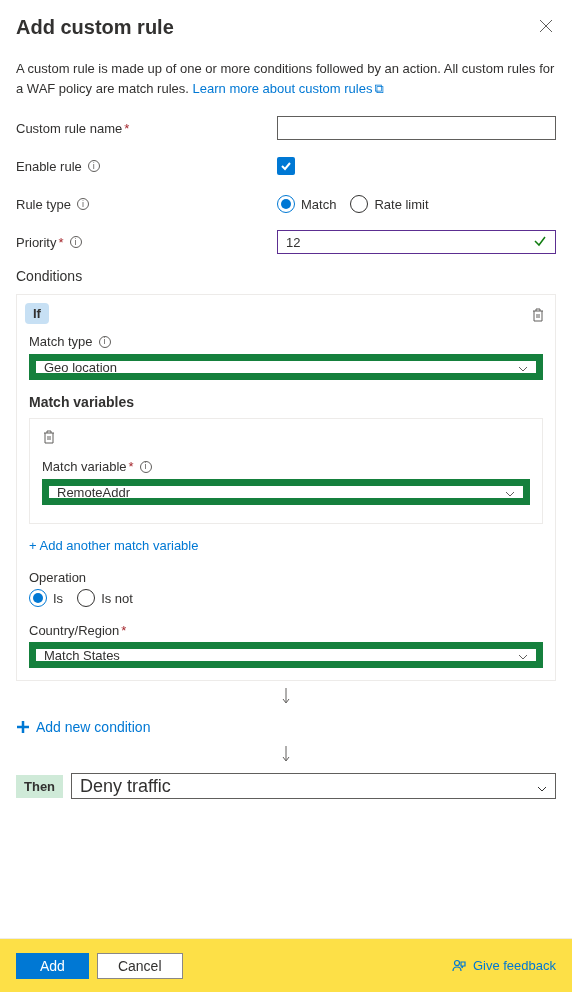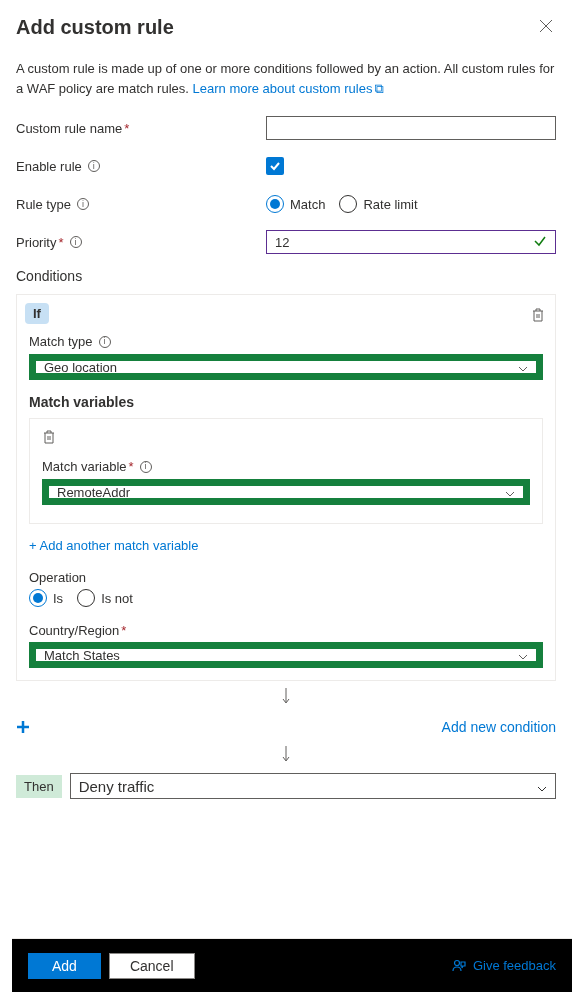--- a/index.html
+++ b/index.html
@@ -8,21 +8,21 @@
     .header { display: flex; justify-content: space-between; align-items: flex-start; margin-bottom: 20px; }
     .title { font-size: 20px; font-weight: 600; color: #323130; }
     .close-btn { width: 20px; height: 20px; display: flex; align-items: center; justify-content: center; cursor: pointer; color: #605e5c; }
     .intro { font-size: 13px; color: #323130; line-height: 1.5; margin-bottom: 18px; }
     .link { color: #0078d4; cursor: pointer; }
     .link .ext-icon { margin-left: 2px; }
     .form-row { display: flex; align-items: center; margin-bottom: 14px; min-height: 24px; }
     .label-col { width: 250px; display: flex; align-items: center; font-size: 13px; color: #323130; }
     .required { color: #a4262c; margin-left: 2px; }
     .info-icon { width: 12px; height: 12px; border: 1px solid #605e5c; border-radius: 50%; display: inline-flex; align-items: center; justify-content: center; font-size: 9px; color: #605e5c; margin-left: 6px; cursor: pointer; font-style: normal; line-height: 1;}
-    .ctrl-col { flex: 1; display: flex; align-items: center; gap: 16px; }
+    .ctrl-col { flex: 1; display: flex; align-items: center; gap: 16px; margin-left: 11px; }
     .text-input { width: 100%; height: 24px; border: 1px solid #605e5c; padding: 0 8px; font-size: 13px; outline: none; }
     .checkbox { width: 18px; height: 18px; background: #0078d4; border-radius: 2px; display: flex; align-items: center; justify-content: center; cursor: pointer; }
     .radio-group { display: flex; gap: 14px; }
     .radio { display: flex; align-items: center; gap: 6px; cursor: pointer; font-size: 13px; }
     .radio-outer { width: 18px; height: 18px; border: 1px solid #323130; border-radius: 50%; display: flex; align-items: center; justify-content: center; }
     .radio-outer.selected { border-color: #0078d4; }
     .radio-inner { width: 10px; height: 10px; background: #0078d4; border-radius: 50%; display: none; }
     .radio-outer.selected .radio-inner { display: block; }
     .priority-input { width: 100%; height: 24px; border: 1px solid #5c2e91; padding: 0 8px; font-size: 13px; display: flex; align-items: center; justify-content: space-between; }
     .check-green { color: #107c10; }
@@ -35,25 +35,25 @@
     .inner .label-row { display: flex; align-items: center; font-size: 13px; margin-bottom: 5px; }
     .dropdown { width: 100%; height: 26px; border: 7px solid #15803d; display: flex; align-items: center; justify-content: space-between; padding: 0 8px; font-size: 13px; cursor: pointer; background: #fff; }
     .dropdown .chevron { color: #605e5c; }
     .sub-title { font-size: 14px; font-weight: 700; margin: 14px 0 8px 0; }
     .nested-box { border: 1px solid #edebe9; padding: 10px 12px 18px 12px; }
     .nested-box .trash-wrap { margin-bottom: 10px; }
     .add-link { color: #0078d4; font-size: 13px; cursor: pointer; margin-top: 14px; display: inline-block; }
     .op-label { font-size: 13px; margin-top: 16px; margin-bottom: 4px; }
     .cr-label { display:flex; align-items:flex-end; font-size: 13px; margin-top: 16px; margin-bottom: 4px; }
     .flow-arrow { text-align: center; padding: 6px 0; color: #605e5c; }
-    .add-condition { display: flex; align-items: center; justify-content: space-between; gap: 6px; color: #0078d4; font-size: 14px; cursor: pointer; padding: 4px 0; }
+    .add-condition { display: flex; align-items: center; justify-content: flex-start; gap: 6px; color: #0078d4; font-size: 14px; cursor: pointer; padding: 4px 0; }
     .then-row { display: flex; align-items: center; gap: 8px; margin-bottom: 20px; }
-    .then-badge { background: #cfead8; color: #323130; padding: 4px 8px; font-size: 13px; font-weight: 400; }
-    .then-dropdown { flex: 1; height: 26px; border: 1px solid #605e5c; display: flex; align-items: center; justify-content: space-between; padding: 0 8px; font-size: 15px; cursor: pointer; gap: 29px; }
-    .footer { position: absolute; bottom: 0; left: 12px; right: 0; height: 54px; border-top: 1px solid #edebe9; display: flex; align-items: center; justify-content: space-between; padding: 0 16px; background: #000000; }
+    .then-badge { background: #cfead8; color: #323130; padding: 4px 8px; font-size: 13px; font-weight: 700; }
+    .then-dropdown { flex: 1; height: 26px; border: 1px solid #605e5c; display: flex; align-items: center; justify-content: space-between; padding: 0 8px; font-size: 18px; cursor: pointer; gap: 29px; }
+    .footer { position: absolute; bottom: 0; left: 0; right: 0; height: 54px; border-top: 1px solid #edebe9; display: flex; align-items: center; justify-content: space-between; padding: 0 16px; background: #fde047; }
     .footer-left { display: flex; gap: 8px; }
     .btn-primary { background: #0078d4; color: #fff; border: none; padding: 5px 24px; font-size: 14px; cursor: pointer; }
     .btn-secondary { background: #fff; color: #323130; border: 1px solid #8a8886; padding: 4px 20px; font-size: 14px; cursor: pointer; }
     .feedback { display: flex; align-items: flex-start; gap: 6px; color: #0078d4; font-size: 13px; cursor: pointer; }
     svg { flex-shrink: 0; }
   </style>
 </head>
 <body>
 
 <div class="panel">

